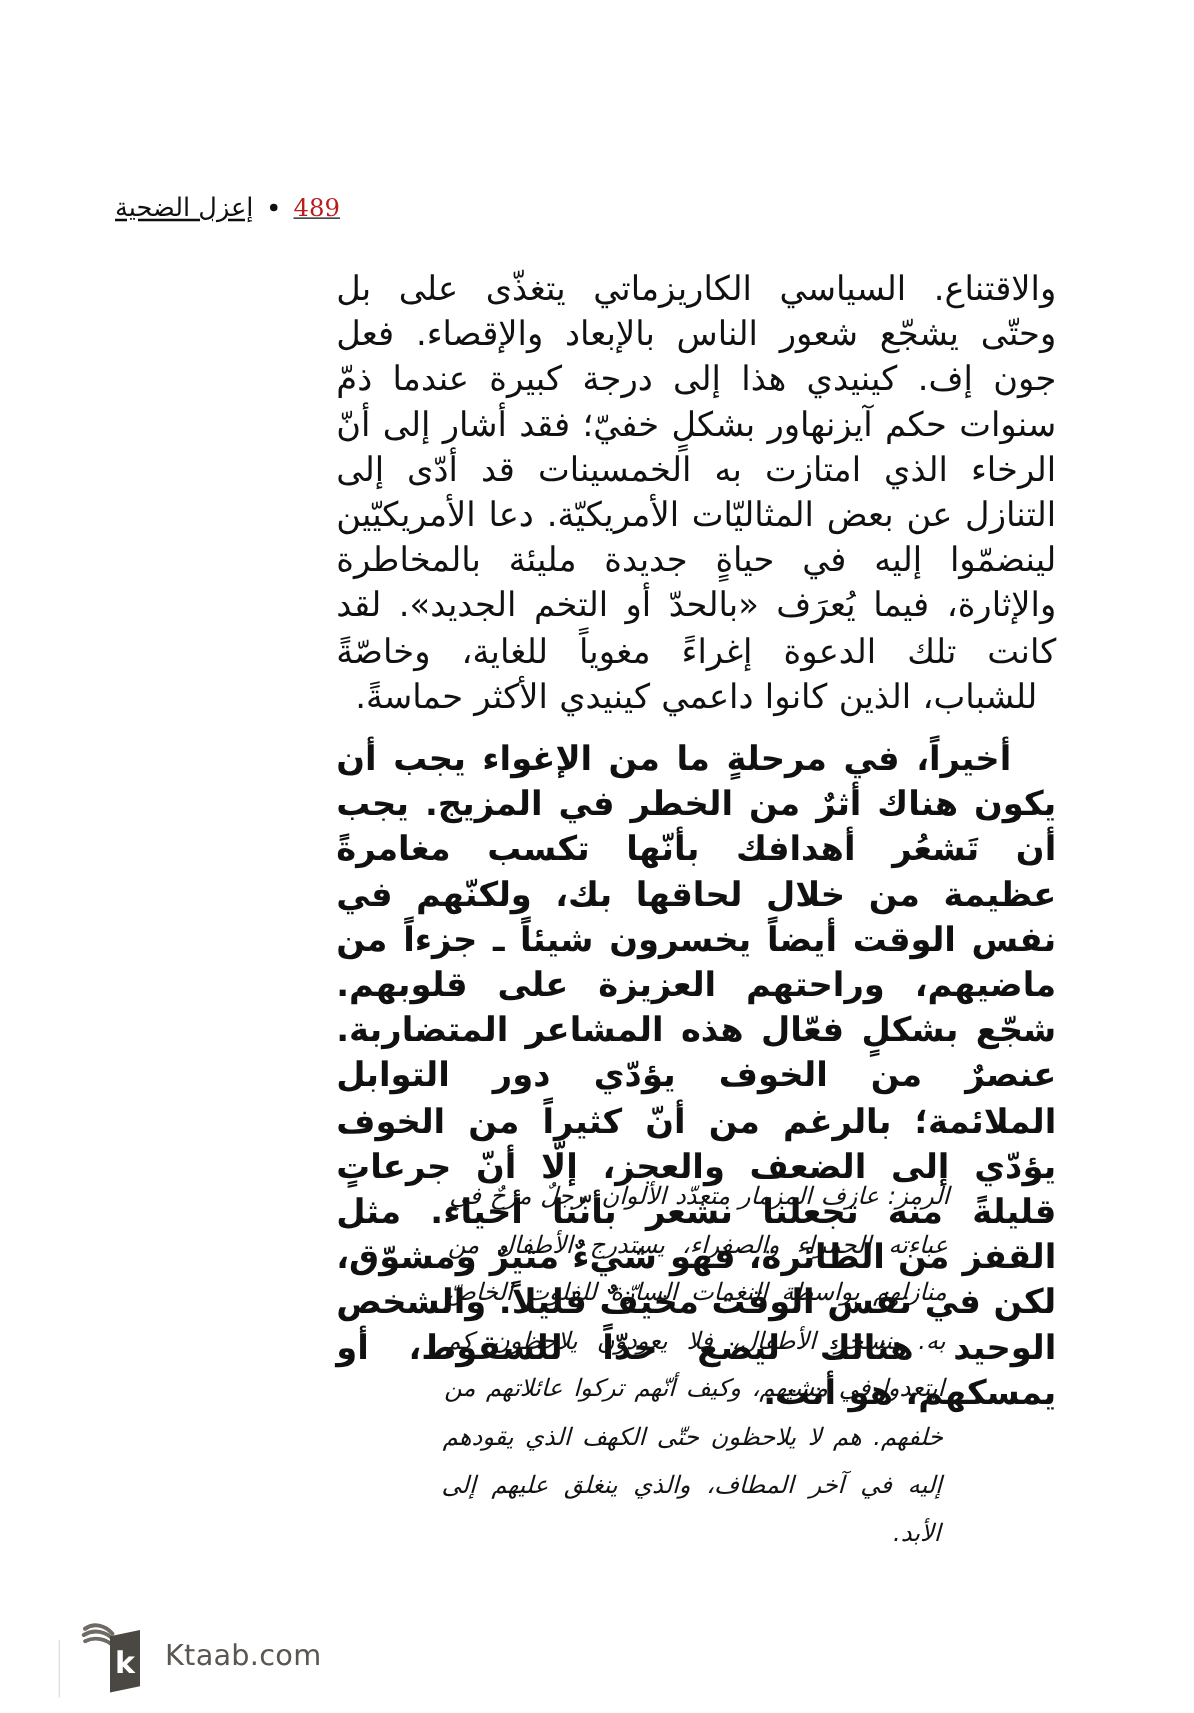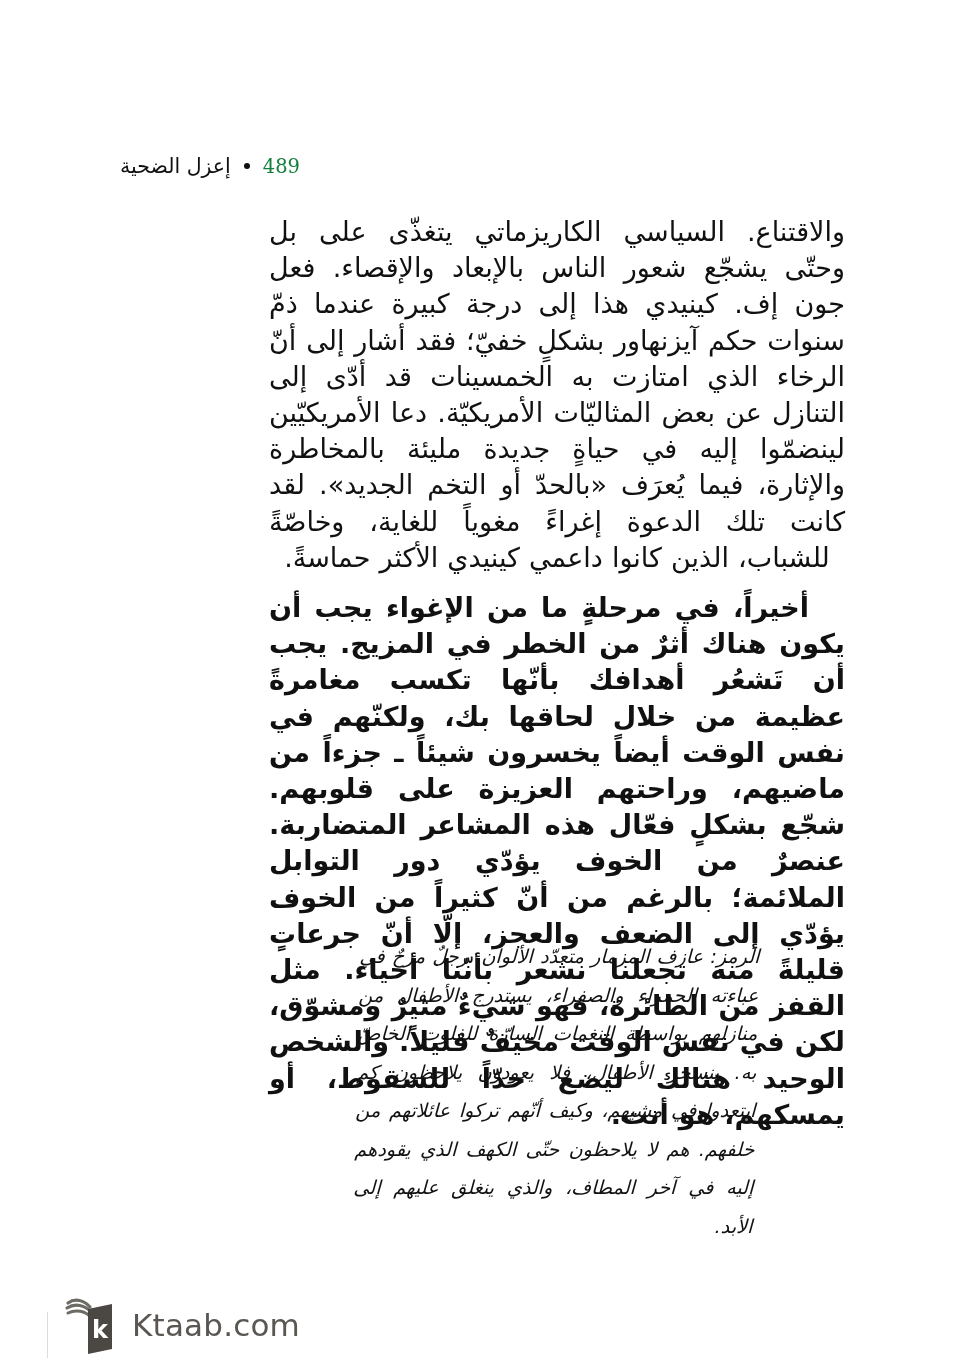--- a/index.html
+++ b/index.html
@@ -17,49 +17,50 @@
     background: #ffffff;
     overflow: hidden;
     font-family: "DejaVu Serif", "Liberation Serif", serif;
     color: #0d0d0d;
   }
 
   
   .running-head {
     position: absolute;
     top: 155px;
-    left: 120px;
+    left: 92px;
     direction: rtl;
     unicode-bidi: isolate;
     display: flex;
     flex-direction: row-reverse;
     align-items: center;
     gap: 13px;
     white-space: nowrap;
+    text-decoration: underline;
   }
   .running-head .chapter-title {
     font-family: "DejaVu Sans", "Liberation Sans", sans-serif;
     font-size: 20.5px;
     line-height: 1.1;
     color: #101010;
     letter-spacing: 0px;
   }
   .running-head .sep-dot {
     width: 6px;
     height: 6px;
     background: #101010;
     border-radius: 50%;
     display: inline-block;
     flex: none;
   }
   .running-head .folio {
     font-family: "DejaVu Serif", "Liberation Serif", serif;
     font-size: 19.5px;
     line-height: 1.1;
-    color: #15803d;
+    color: #b91c1c;
   }
 
   
   .body-column {
     position: absolute;
     top: 214px;
     right: 110px;
     width: 576px;
     direction: rtl;
     text-align: justify;
@@ -124,21 +125,21 @@
   .book-logo {
     position: relative;
     width: 56px;
     height: 62px;
     flex: none;
   }
   .book-logo svg { display: block; }
 
   .watermark-text {
     font-family: "DejaVu Sans", "Liberation Sans", sans-serif;
-    font-size: 31px;
+    font-size: 23px;
     line-height: 1;
     color: #5a5651;
     letter-spacing: 0.2px;
     white-space: nowrap;
   }
 
   .edge-tick {
     position: absolute;
     left: 47px;
     top: 1312px;

